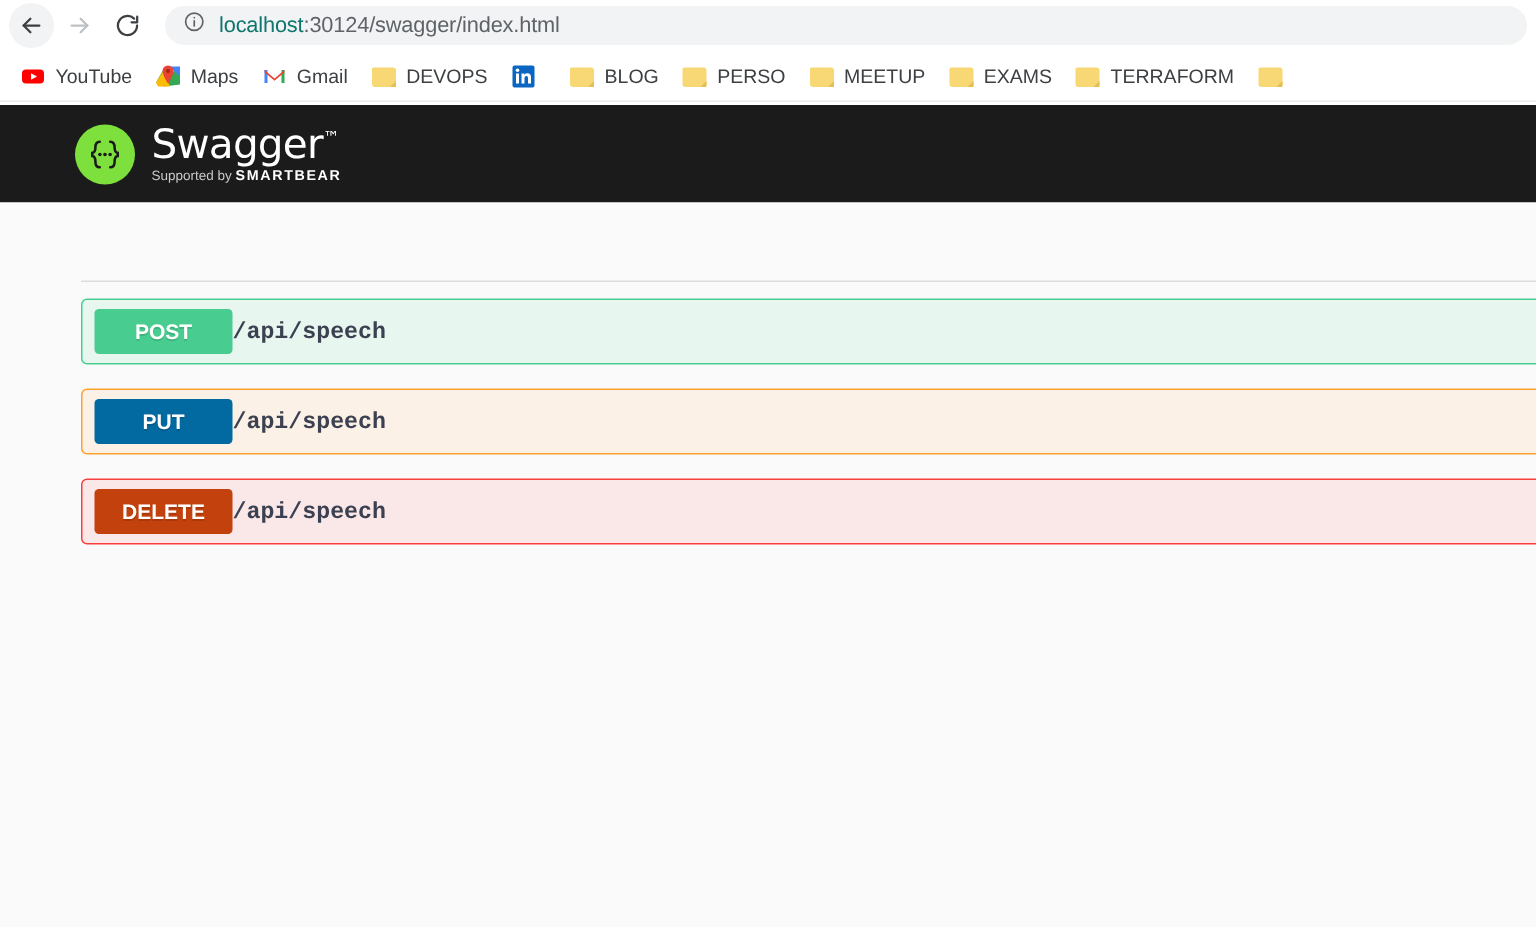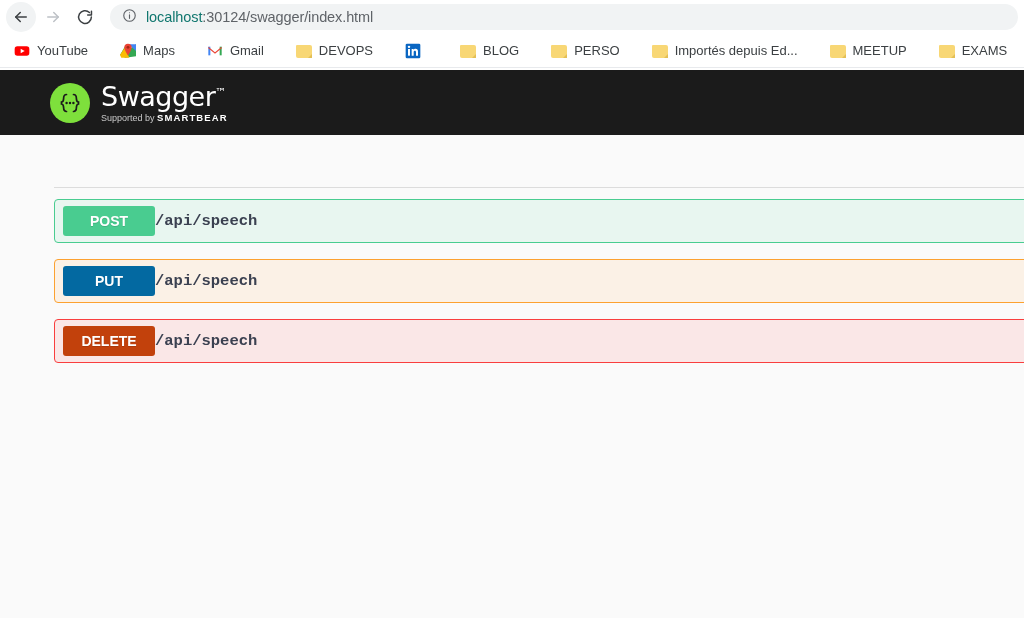--- a/index.html
+++ b/index.html
@@ -50,21 +50,21 @@
     white-space: nowrap;
     letter-spacing: -0.1px;
   }
   .omnibox .url-text b { color: #0f766e; font-weight: 400; }
 
   .bookmarks {
     height: 34px;
     display: flex;
     align-items: center;
     padding: 0 6px;
-    gap: 16px;
+    gap: 0px;
     overflow: hidden;
     border-bottom: 1px solid #e8eaed;
   }
   .bm {
     display: flex;
     align-items: center;
     gap: 7px;
     padding: 4px 8px;
     border-radius: 4px;
     white-space: nowrap;
@@ -312,35 +312,35 @@
     <div class="bm">
       <span class="folder"></span>
       <span class="bm-label">BLOG</span>
     </div>
 
     <div class="bm">
       <span class="folder"></span>
       <span class="bm-label">PERSO</span>
     </div>
 
-    <div class="bm">
-      <span class="folder"></span>
-      <span class="bm-label">Importés depuis Ed...</span>
-    </div>
 
     <div class="bm">
       <span class="folder"></span>
       <span class="bm-label">MEETUP</span>
     </div>
 
     <div class="bm">
       <span class="folder"></span>
       <span class="bm-label">EXAMS</span>
     </div>
 
+    <div class="bm">
+      <span class="folder"></span>
+      <span class="bm-label">TERRAFORM</span>
+    </div>
 
     <div class="bm">
       <span class="folder"></span>
       <span class="bm-label"></span>
     </div>
 
   </div>
 </div>
 
 <div class="swagger-topbar">

